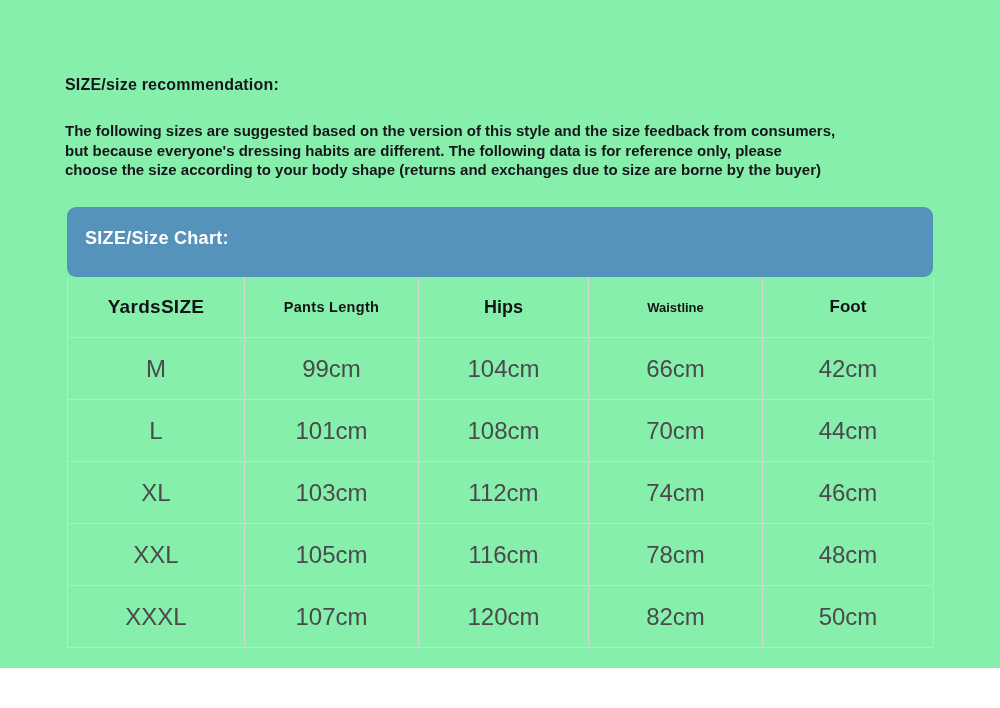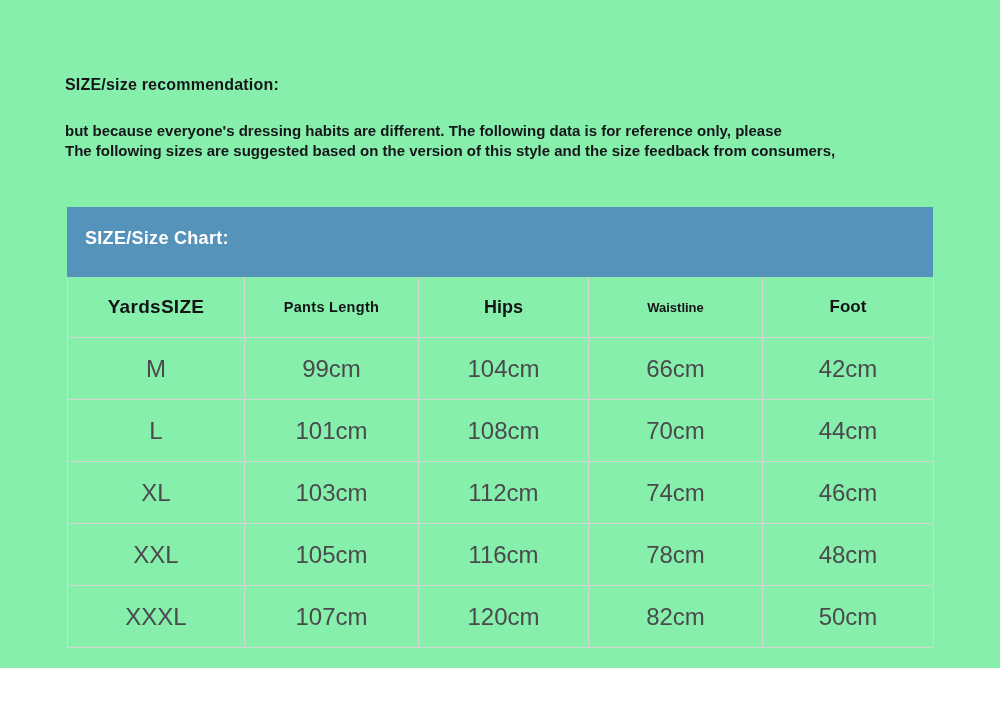--- a/index.html
+++ b/index.html
@@ -93,25 +93,26 @@
   .h-col4 { font-size: 17px; }
 </style>
 </head>
 <body>
 
 <div class="page">
 
   <h2 class="rec-heading">SIZE/size recommendation:</h2>
 
   <div class="rec-paragraph">
+    <div class="rec-line">The following sizes are suggested based on the version of this style and the size feedback from consumers,</div>
     <div class="rec-line">but because everyone's dressing habits are different. The following data is for reference only, please</div>
-    <div class="rec-line">The following sizes are suggested based on the version of this style and the size feedback from consumers,</div>
+    <div class="rec-line">choose the size according to your body shape (returns and exchanges due to size are borne by the buyer)</div>
   </div>
 
-  <div class="banner" style="background-color: rgb(85, 147, 186);">
+  <div class="banner" style="background-color: rgb(85, 147, 186); border-radius: 9px;">
     <span class="banner-title">SIZE/Size Chart:</span>
   </div>
 
   <table class="size-table">
     <colgroup>
       <col class="col0">
         <col class="col1">
         <col class="col2">
         <col class="col3">
         <col class="col4">

